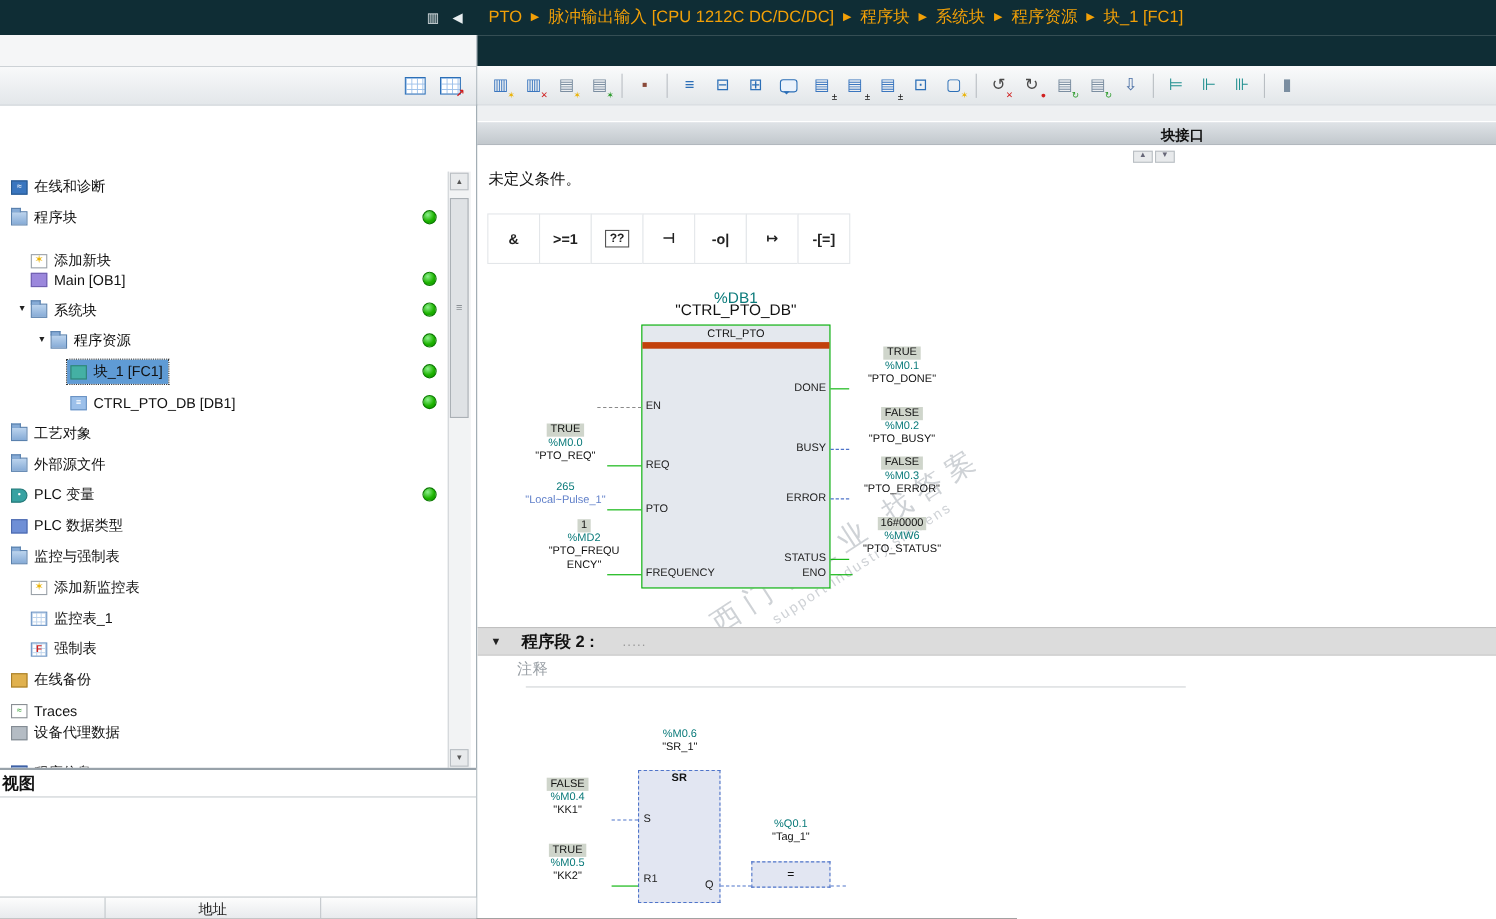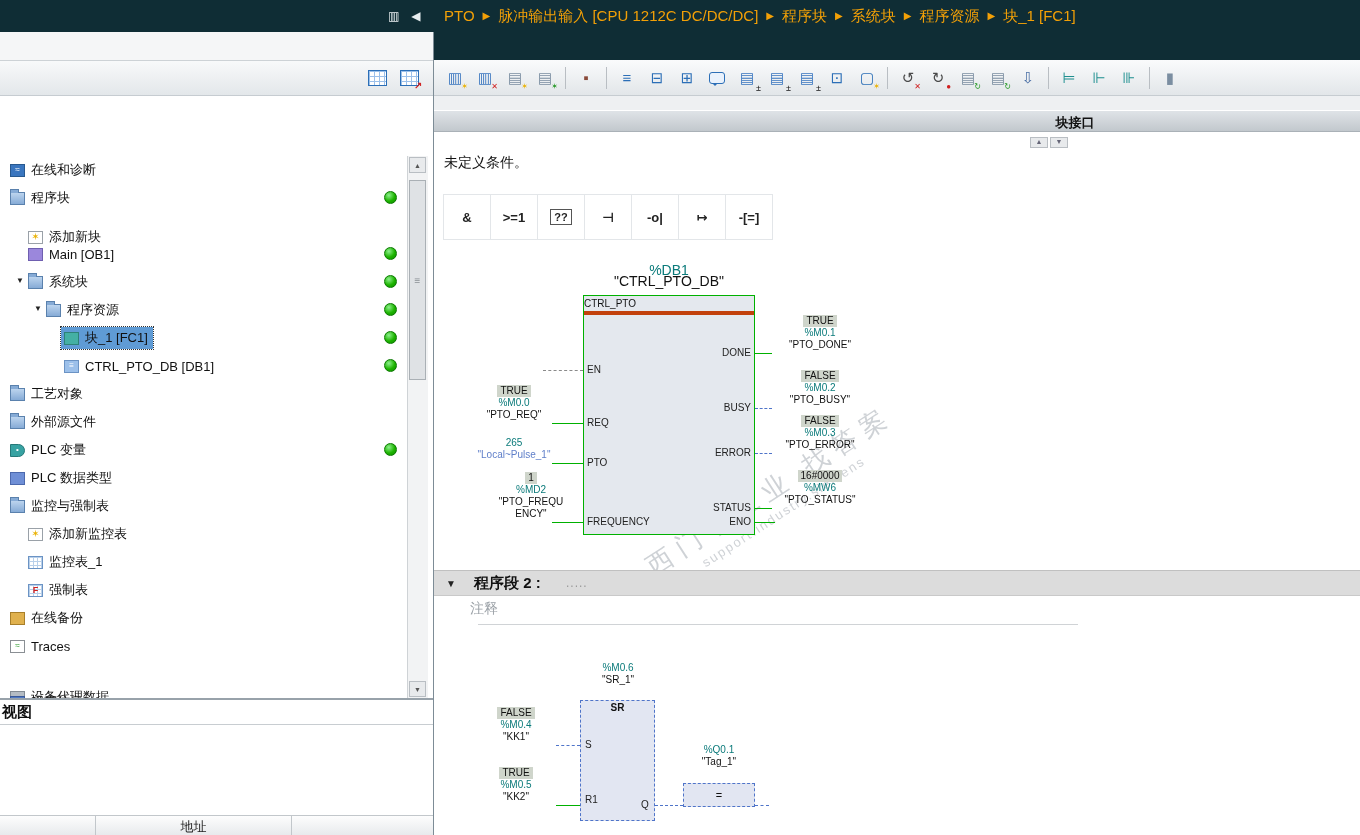--- a/index.html
+++ b/index.html
@@ -84,21 +84,21 @@
   .favbar{position:absolute;left:10px;top:62px;display:flex;}
   .fav{width:46px;height:44px;border:1px solid #e3e6e9;margin-left:-1px;display:flex;align-items:center;justify-content:center;
        font-size:13px;font-weight:bold;color:#222;background:#fff;}
   .fav .boxed{border:1px solid #555;padding:1px 3px;font-size:11px;}
 
   .wm{position:absolute;left:60px;top:340px;width:560px;transform:rotate(-33deg);color:#c3c7cc;opacity:.8;pointer-events:none;text-align:center;}
   .wm .l1{font-size:26px;letter-spacing:8px;}
   .wm .l2{font-size:13px;letter-spacing:2px;}
 
   .blk{position:absolute;border:1px solid #00b100;background:#e4e8ee;box-sizing:border-box;}
-  .blk-title{height:15px;line-height:15px;font-size:10px;color:#111;border-bottom:4px solid #c2410c;}
+  .blk-title{height:15px;line-height:15px;text-align:center;font-size:10px;color:#111;border-bottom:6px solid #c2410c;}
   .dbl{position:absolute;text-align:center;font-size:14px;line-height:11px;}
   .dbl .adr{color:#0a7a7a;display:block;}
   .dbl .nm{color:#111;display:block;}
   .pin{position:absolute;font-size:10px;color:#222;line-height:12px;}
   .wire{position:absolute;height:0;border-top:1px solid #00b100;}
   .wire.dash{border-top:1px dashed #4f74c9;}
   .wire.gray{border-top:1px dashed #8a8a8a;}
   .opstack{position:absolute;font-size:10px;line-height:12px;text-align:center;}
   .opstack .val{display:inline-block;background:#cfd5cb;padding:0 3px;color:#111;}
   .opstack .val.plain{background:none;color:#0a7a7a;}
@@ -253,21 +253,21 @@
             <span class="tic tic-backup"></span>
             <span class="lbl">在线备份</span>
           </div>
         </div>
         <div class="trow" style="top: 476px;">
           <div class="ibox" style="left: 7px;">
             <span class="tic tic-traces"></span>
             <span class="lbl">Traces</span>
           </div>
         </div>
-        <div class="trow" style="top: 527px;">
+        <div class="trow" style="top: 496px;">
           <div class="ibox" style="left: 7px;">
             <span class="tic tic-proxy"></span>
             <span class="lbl">设备代理数据</span>
           </div>
         </div>
         <div class="trow" style="top: 532px;">
           <div class="ibox" style="left: 7px;">
             <span class="tic tic-info"></span>
             <span class="lbl">程序信息</span>
           </div>

